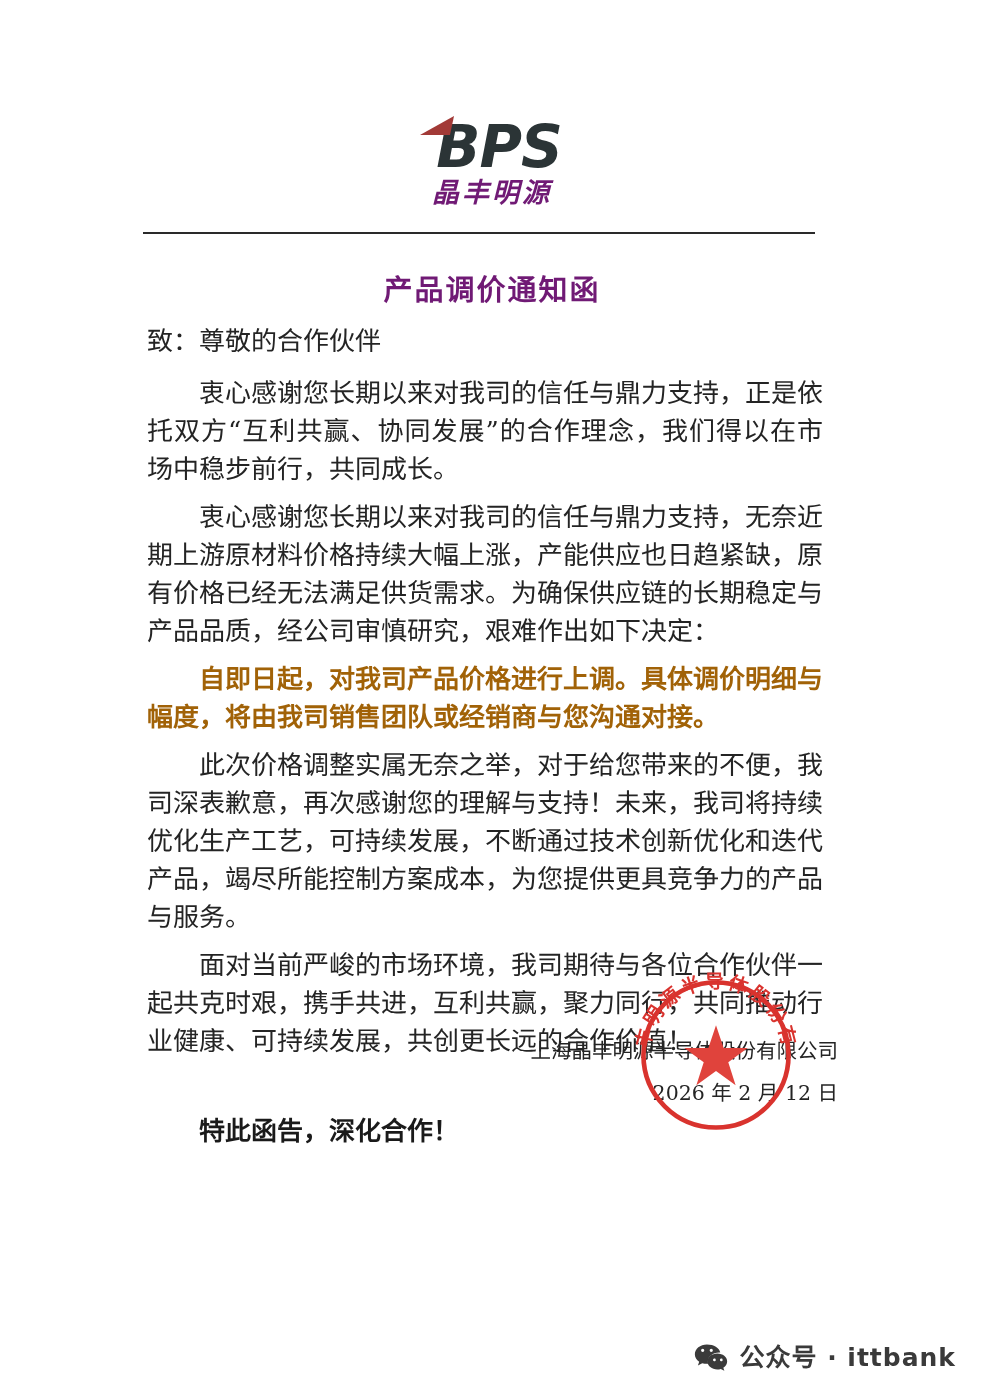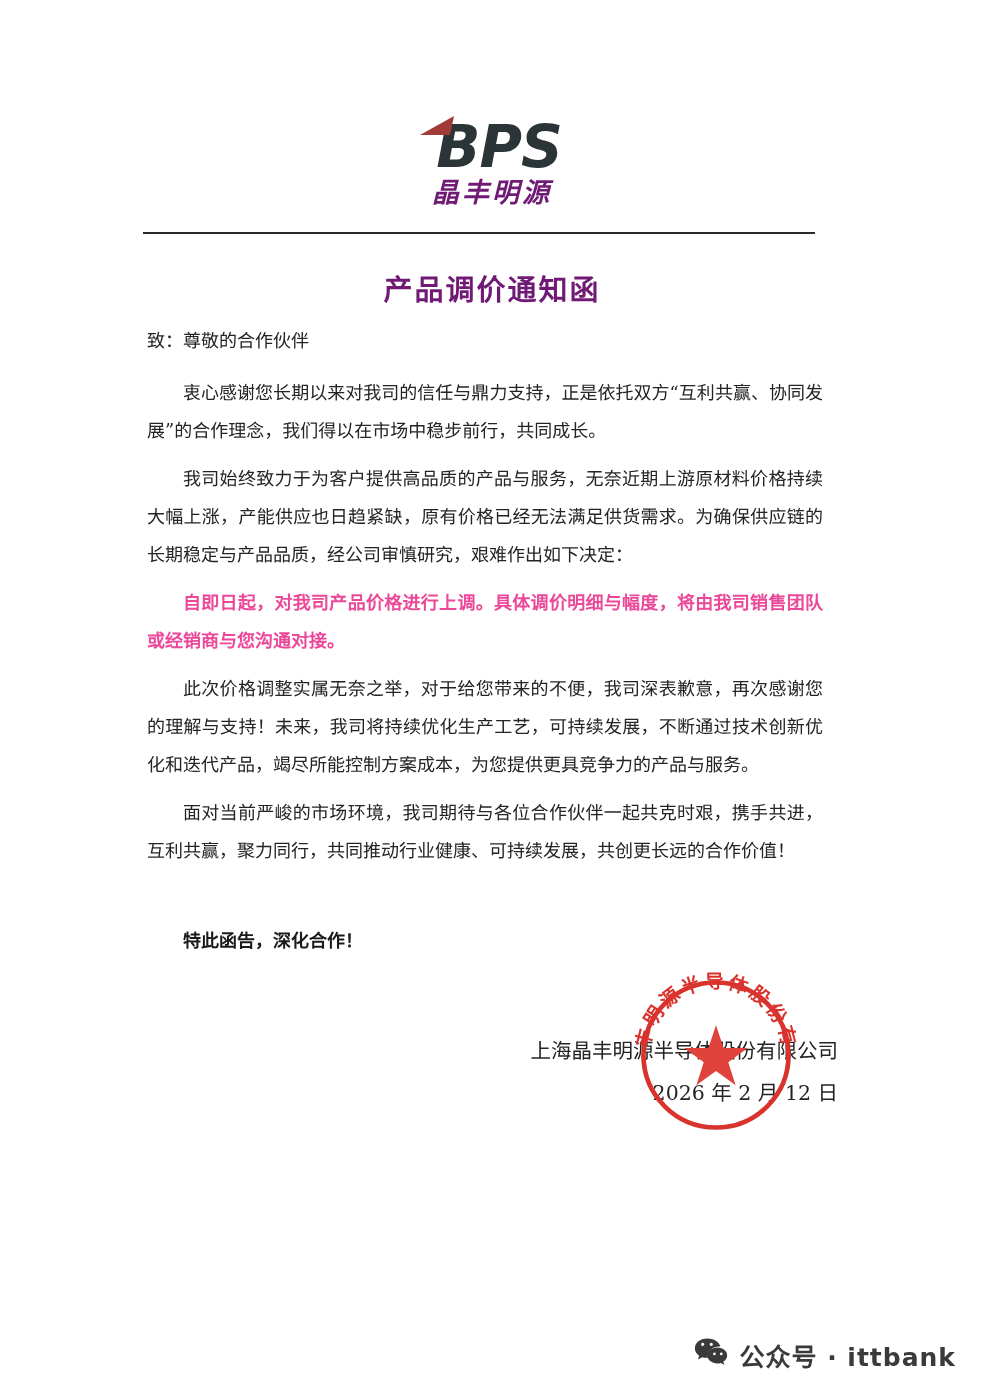--- a/index.html
+++ b/index.html
@@ -103,39 +103,39 @@
     font-weight: 700;
     letter-spacing: 2px;
     color: #701a75;
   }
 
   .content {
     position: absolute;
     left: 147px;
     top: 322px;
     width: 676px;
-    font-size: 18px;
+    font-size: 26px;
     line-height: 38px;
     color: #242424;
     text-align: justify;
     text-justify: inter-ideograph;
   }
 
   .salutation {
     margin: 0 0 14px 0;
   }
 
   .para {
     margin: 0 0 10px 0;
     text-indent: 2em;
   }
 
   .para.bold {
     font-weight: 700;
-    color: #ec4899;
+    color: #a16207;
   }
 
   .closing {
     margin: 52px 0 0 0;
     text-indent: 2em;
     font-weight: 700;
     color: #1a1a1a;
   }
 
   
@@ -163,21 +163,21 @@
     pointer-events: none;
   }
   .seal svg { display: block; width: 186px; height: 186px; }
 
   
   .footer-brand {
     position: absolute;
     right: 28px;
     bottom: 22px;
     display: flex;
-    align-items: flex-start;
+    align-items: flex-end;
     gap: 11px;
   }
   .wechat-icon {
     display: block;
     width: 34px;
     height: 30px;
   }
   .footer-text {
     font-family: "DejaVu Sans", "Liberation Sans", sans-serif;
     font-size: 25px;
@@ -204,21 +204,21 @@
     </div>
     <div class="letterhead-rule"></div>
   </div>
 
   <div class="doc-title">产品调价通知函</div>
 
   <div class="content">
     <p class="salutation">致：尊敬的合作伙伴</p>
 
     <p class="para">衷心感谢您长期以来对我司的信任与鼎力支持，正是依托双方“互利共赢、协同发展”的合作理念，我们得以在市场中稳步前行，共同成长。</p>
-    <p class="para">我司始终致力于为客户提供高品质的产品与服务，无奈近期上游原材料价格持续大幅上涨，产能供应也日趋紧缺，原有价格已经无法满足供货需求。为确保供应链的长期稳定与产品品质，经公司审慎研究，艰难作出如下决定：</p>
+    <p class="para">衷心感谢您长期以来对我司的信任与鼎力支持，无奈近期上游原材料价格持续大幅上涨，产能供应也日趋紧缺，原有价格已经无法满足供货需求。为确保供应链的长期稳定与产品品质，经公司审慎研究，艰难作出如下决定：</p>
     <p class="para bold">自即日起，对我司产品价格进行上调。具体调价明细与幅度，将由我司销售团队或经销商与您沟通对接。</p>
     <p class="para">此次价格调整实属无奈之举，对于给您带来的不便，我司深表歉意，再次感谢您的理解与支持！未来，我司将持续优化生产工艺，可持续发展，不断通过技术创新优化和迭代产品，竭尽所能控制方案成本，为您提供更具竞争力的产品与服务。</p>
     <p class="para">面对当前严峻的市场环境，我司期待与各位合作伙伴一起共克时艰，携手共进，互利共赢，聚力同行，共同推动行业健康、可持续发展，共创更长远的合作价值！</p>
 
     <p class="closing">特此函告，深化合作！</p>
   </div>
 
   <div class="signature">
     <span class="sig-company">上海晶丰明源半导体股份有限公司</span>
     <span class="sig-date">2026 年 2 月 12 日</span>

